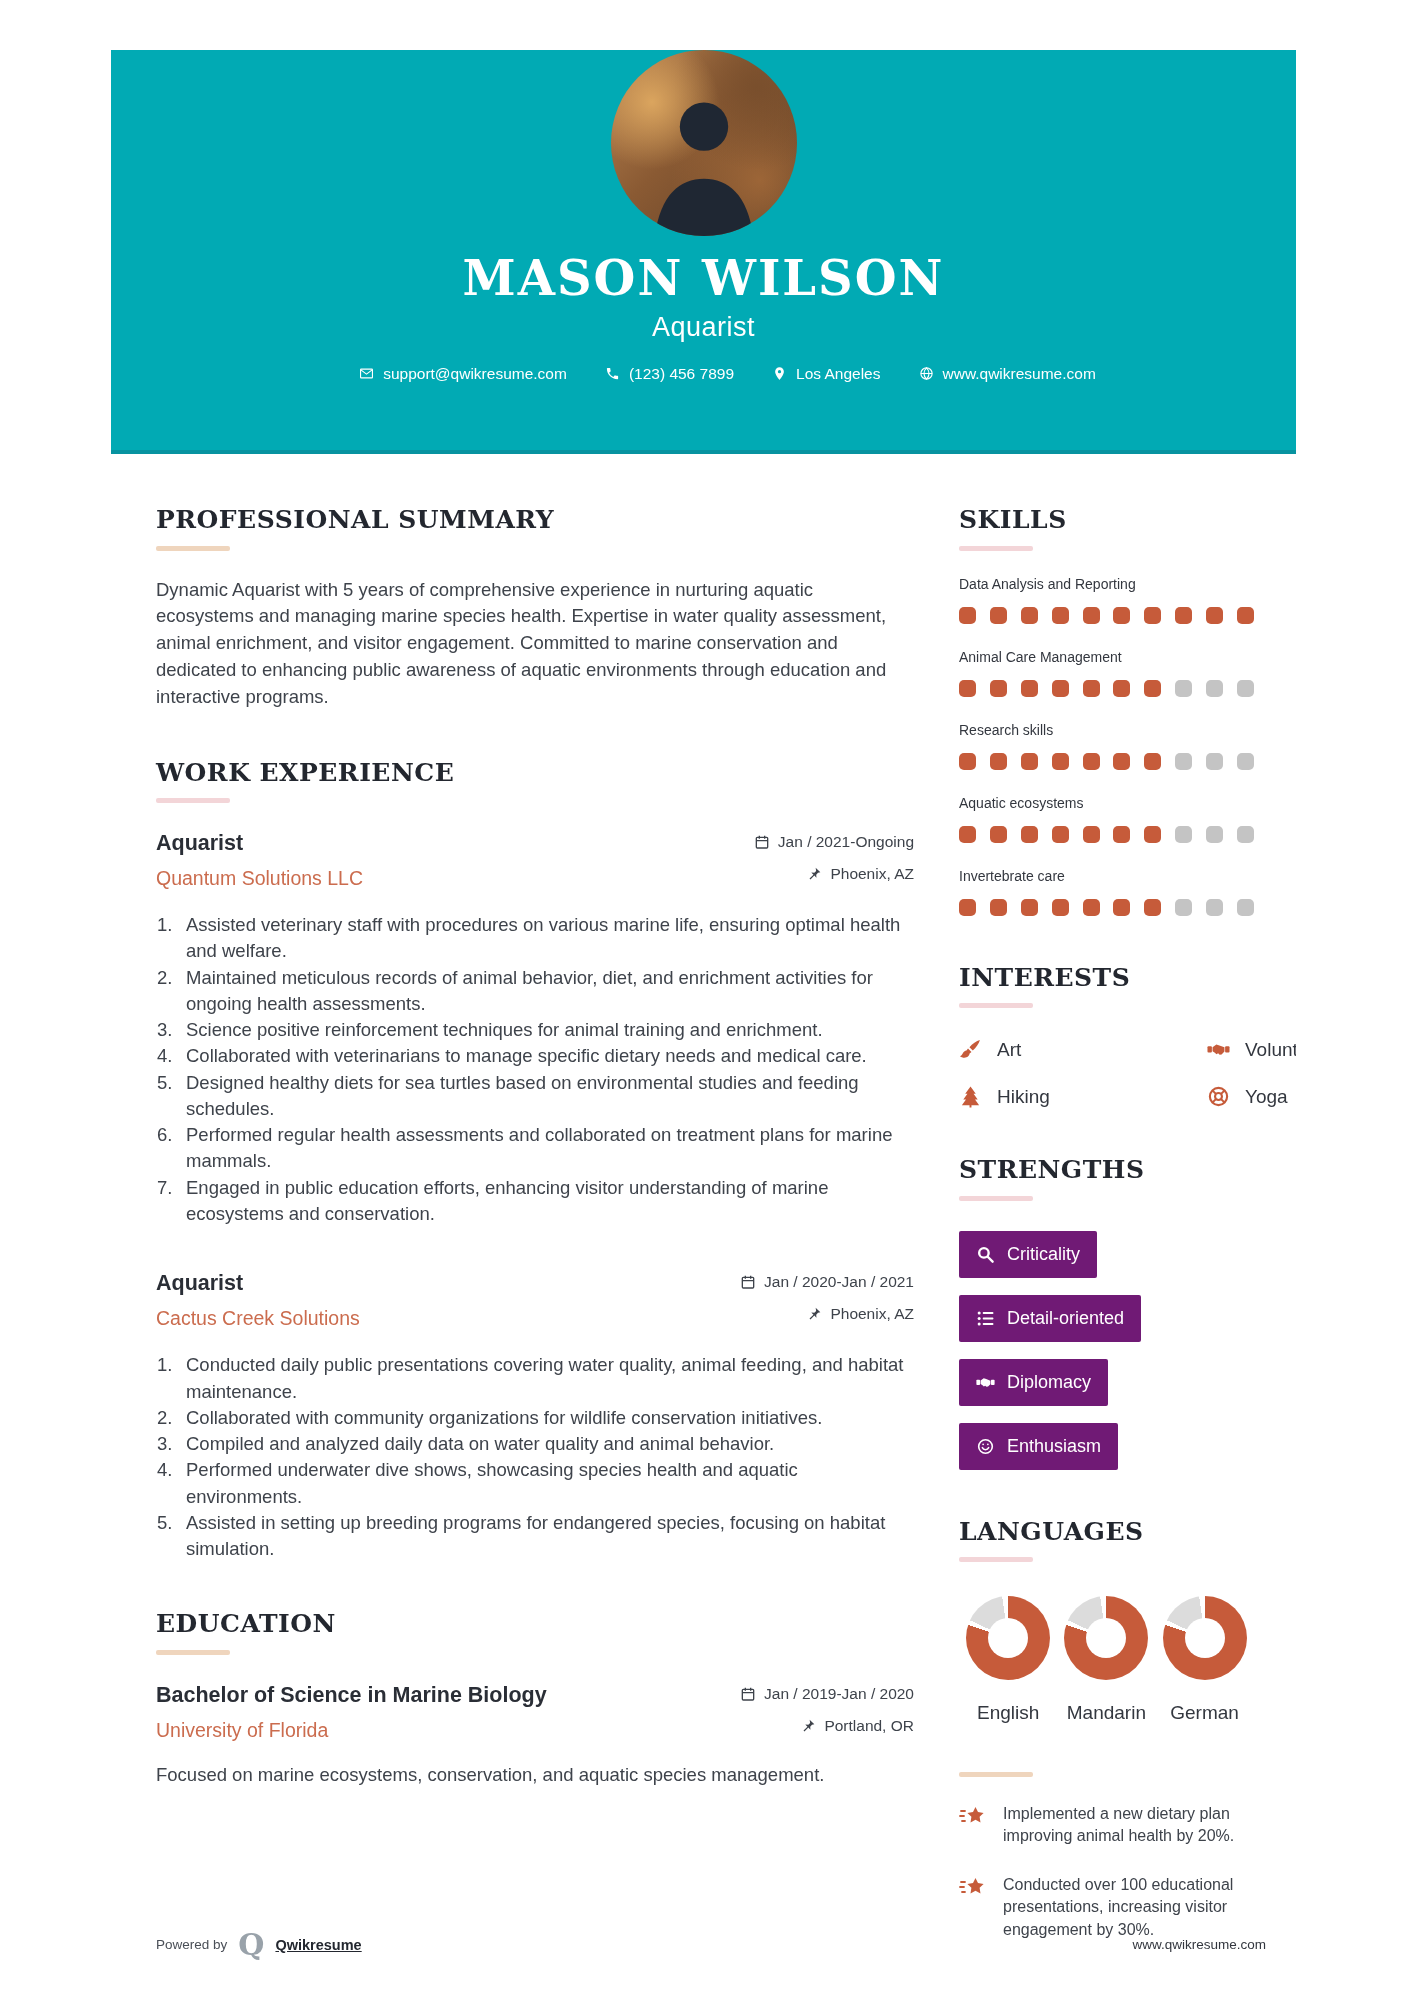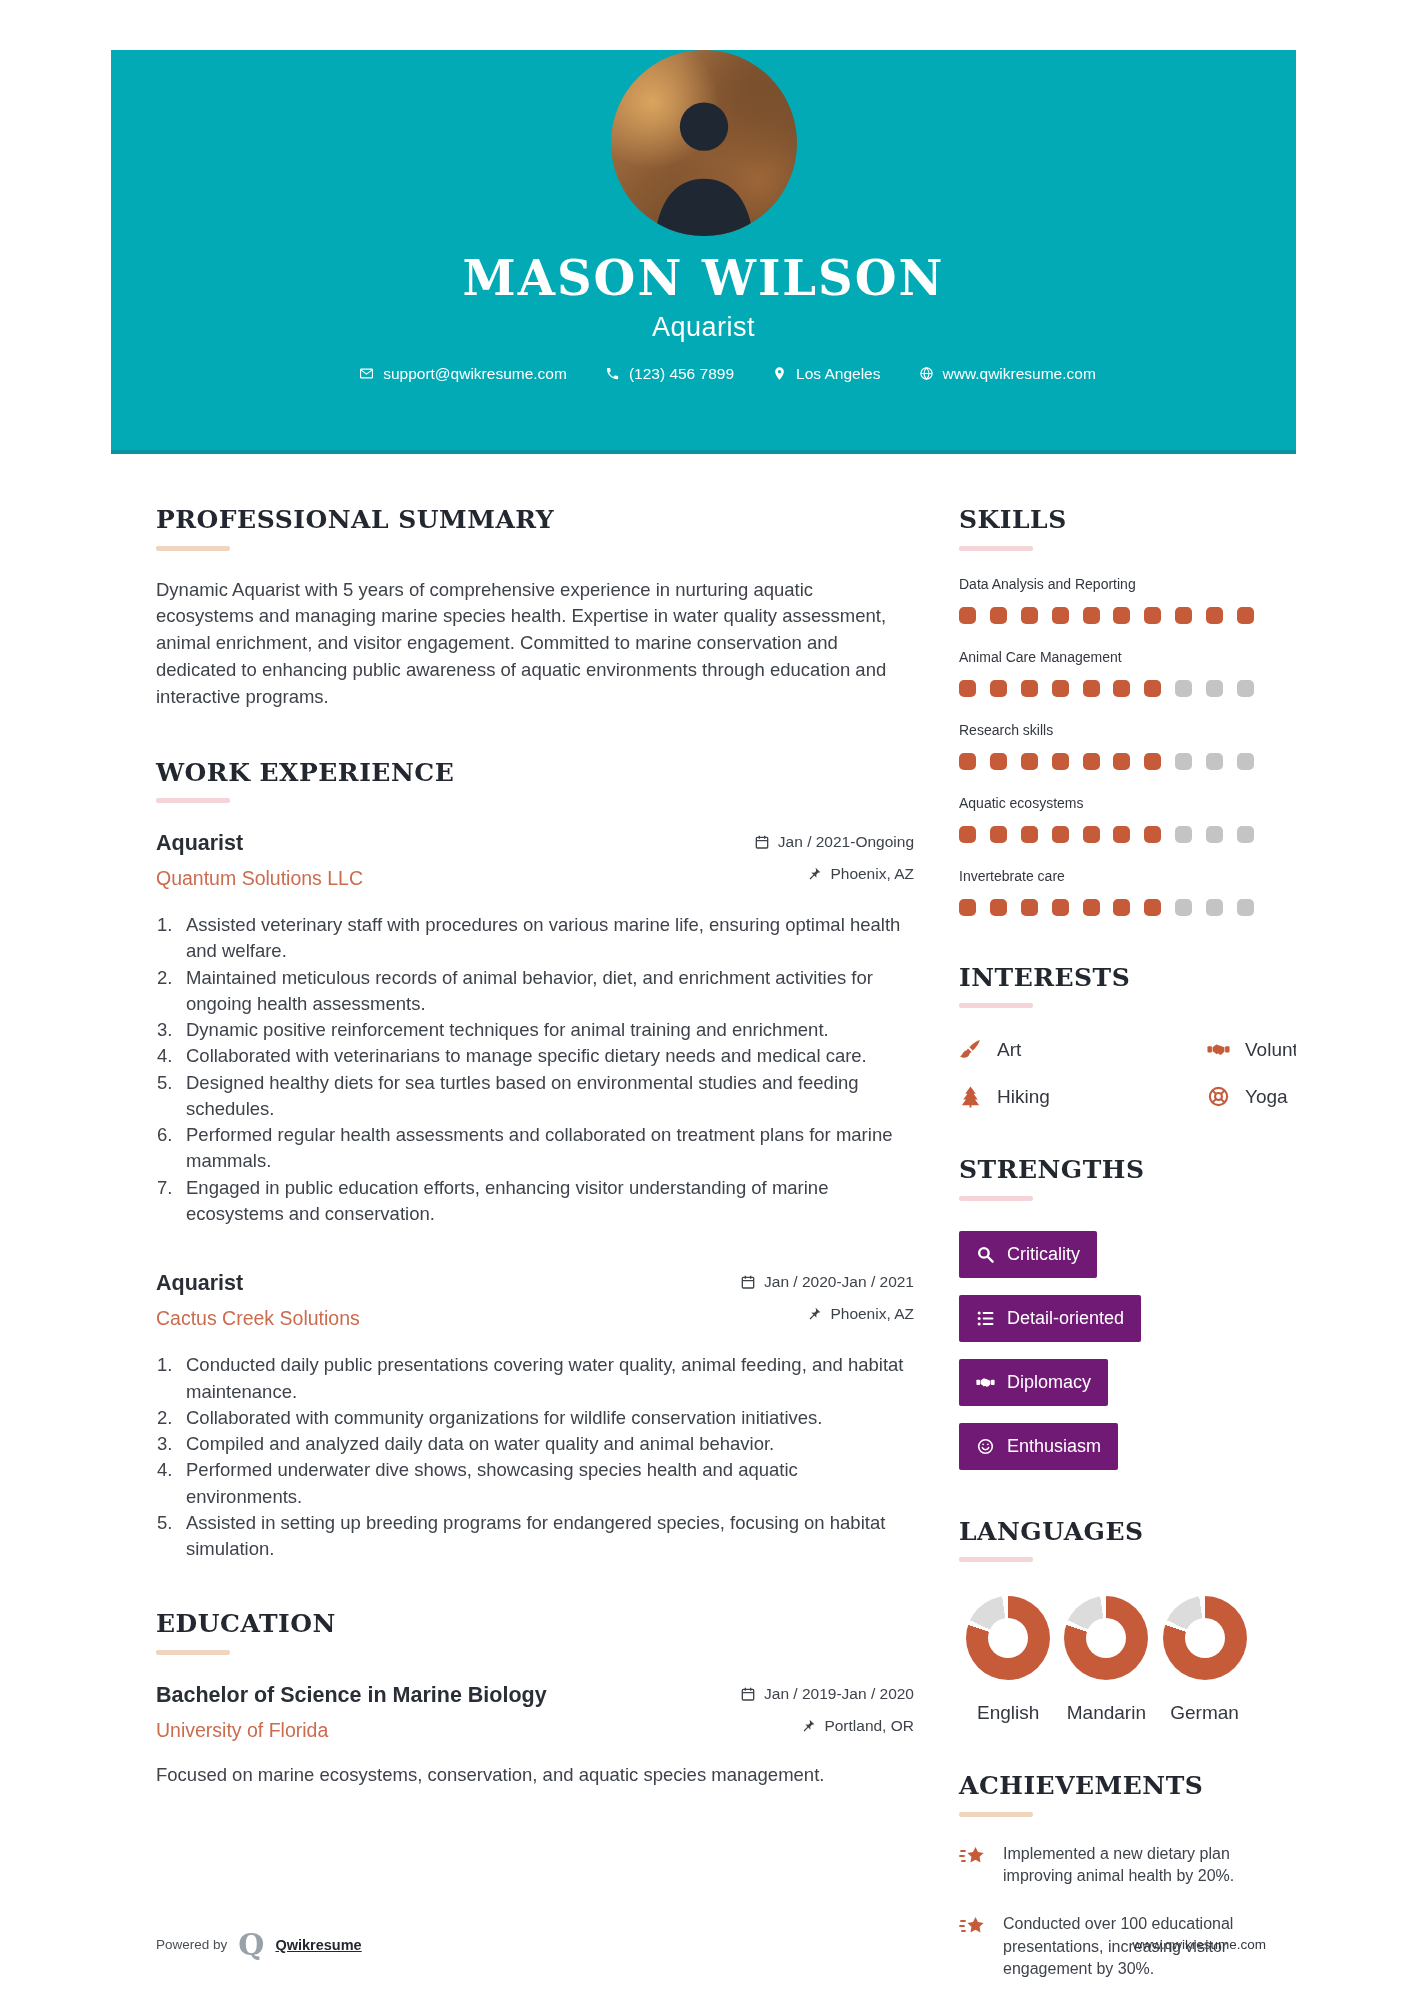--- a/index.html
+++ b/index.html
@@ -188,21 +188,21 @@
                 <svg viewBox="0 0 24 24" fill="currentColor">
                     <path d="M14.5 2.5l7 7-3.5.8-2.7 2.7.4 4.5-3.2-3.2-5.8 5.9-1.4-1.4 5.9-5.8-3.2-3.2 4.5.4 2.7-2.7z"></path>
                   </svg>
                 <span>Phoenix, AZ</span>
               </div>
             </div>
           </div>
           <ol class="bullets">
             <li>Assisted veterinary staff with procedures on various marine life, ensuring optimal health and welfare.</li>
             <li>Maintained meticulous records of animal behavior, diet, and enrichment activities for ongoing health assessments.</li>
-            <li>Dynamic positive reinforcement techniques for animal training and enrichment.</li>
+            <li>Science positive reinforcement techniques for animal training and enrichment.</li>
             <li>Collaborated with veterinarians to manage specific dietary needs and medical care.</li>
             <li>Designed healthy diets for sea turtles based on environmental studies and feeding schedules.</li>
             <li>Performed regular health assessments and collaborated on treatment plans for marine mammals.</li>
             <li>Engaged in public education efforts, enhancing visitor understanding of marine ecosystems and conservation.</li>
           </ol>
         </div>
 
         <div class="job" style="margin-top:44px;">
           <div class="job-head">
             <div>
@@ -438,21 +438,20 @@
             <div class="lang-label">Mandarin</div>
           </div>
           <div class="lang">
             <div class="donut" style="background: conic-gradient(rgb(198, 91, 58) 0deg, rgb(198, 91, 58) 288deg, rgb(255, 255, 255) 288deg, rgb(255, 255, 255) 295deg, rgb(220, 220, 220) 295deg, rgb(220, 220, 220) 352deg, rgb(255, 255, 255) 352deg, rgb(255, 255, 255) 360deg);"></div>
             <div class="lang-label">German</div>
           </div>
         </div>
       </section>
 
       <section class="section">
-        <h2 class="sec">ACHIEVEMENTS</h2>
         <div class="rule peach"></div>
         <div class="ach">
           <svg viewBox="0 0 28 24">
               <path fill="currentColor" d="M16.5 2.5l2.5 5.1 5.6.8-4 3.9.9 5.6-5-2.6-5 2.6.9-5.6-4-3.9 5.6-.8z"></path>
               <g stroke="currentColor" stroke-width="1.8" stroke-linecap="round" fill="none">
                 <path d="M2 6.5h4M1 11.5h4M3 16.5h3"></path>
               </g>
             </svg>
           <span>Implemented a new dietary plan improving animal health by 20%.</span>
         </div>

